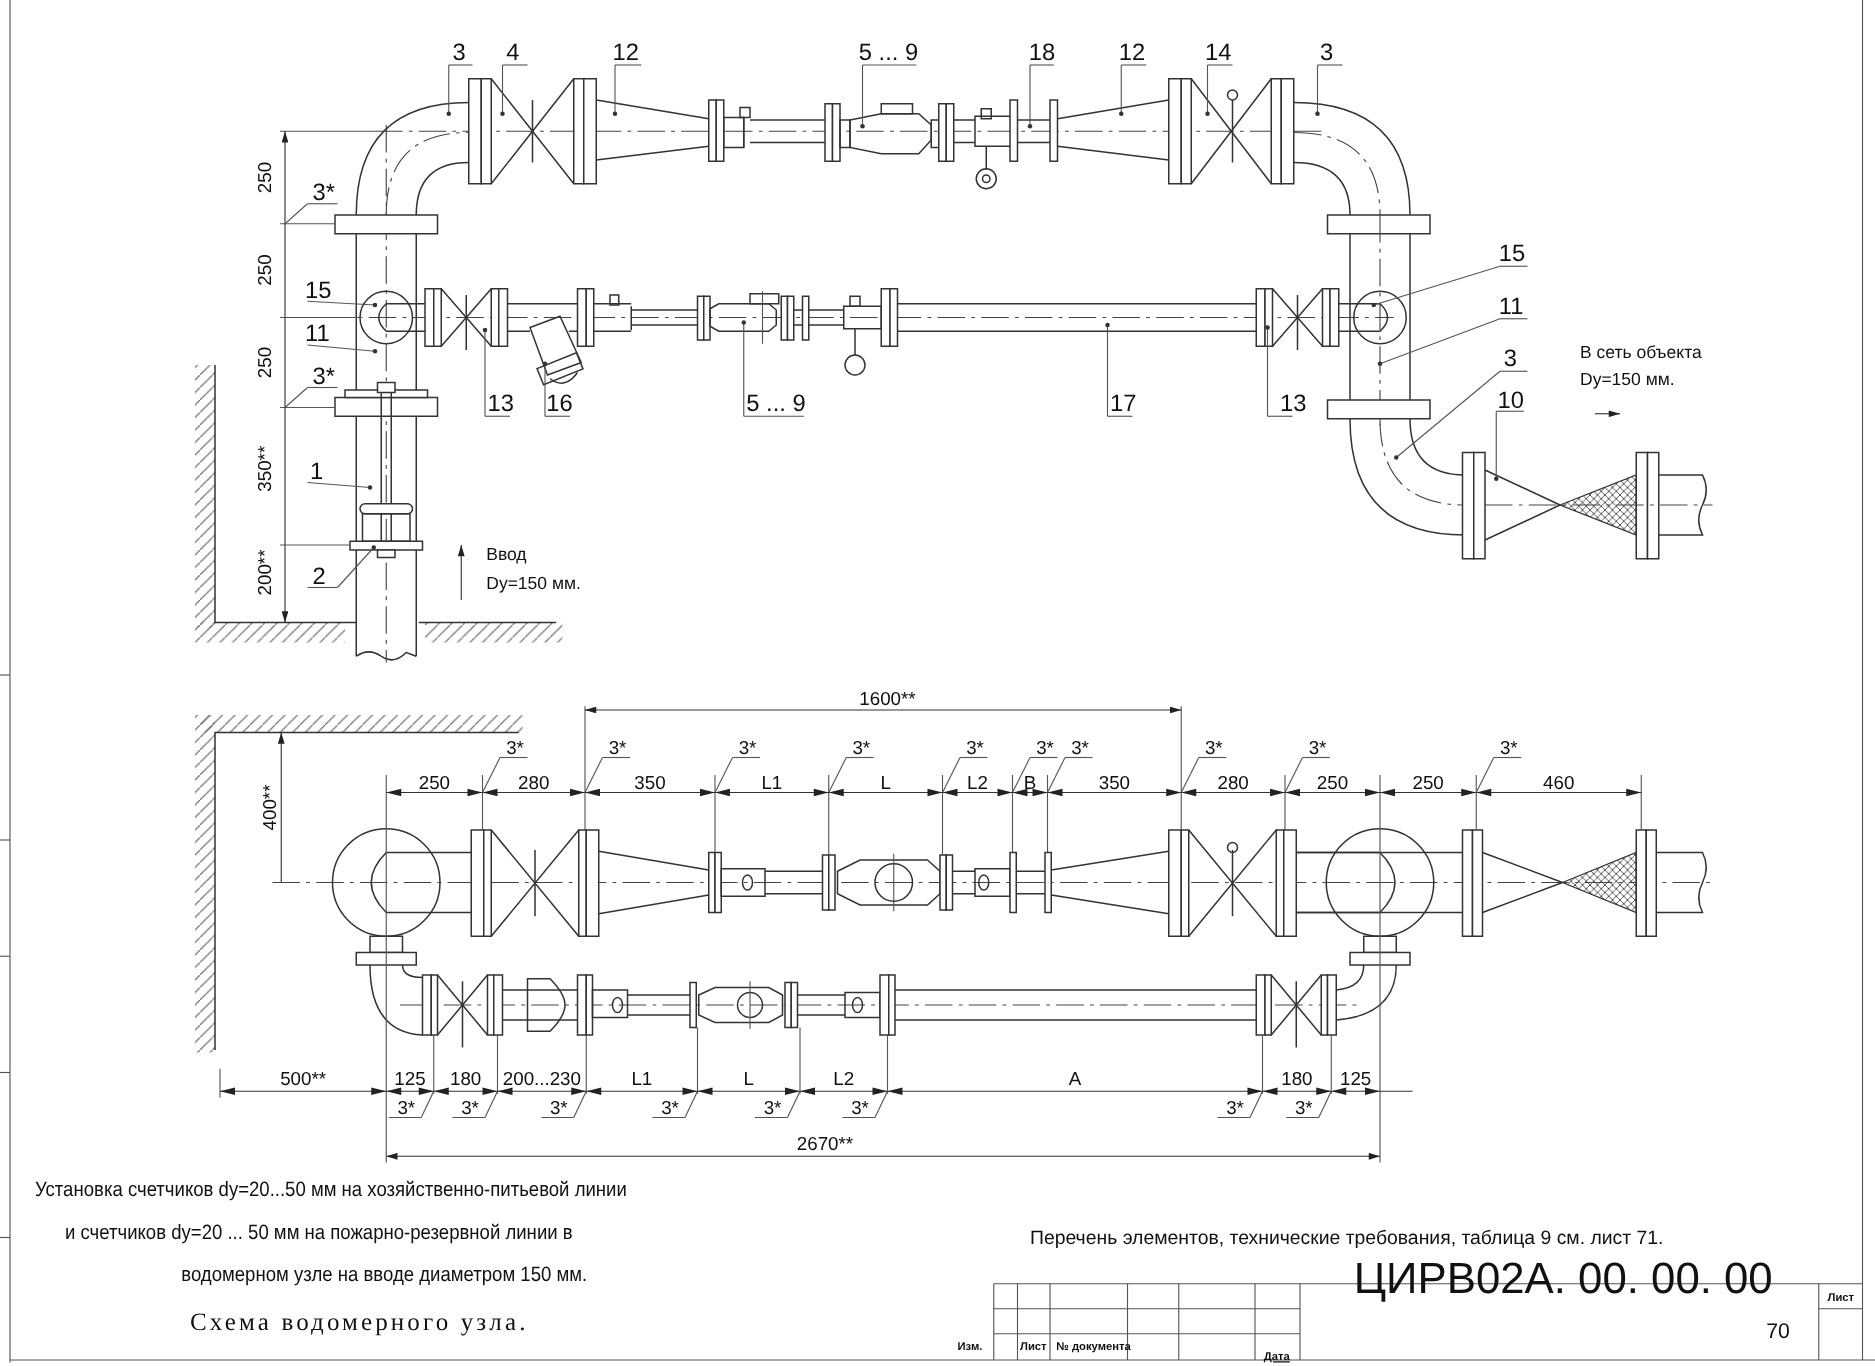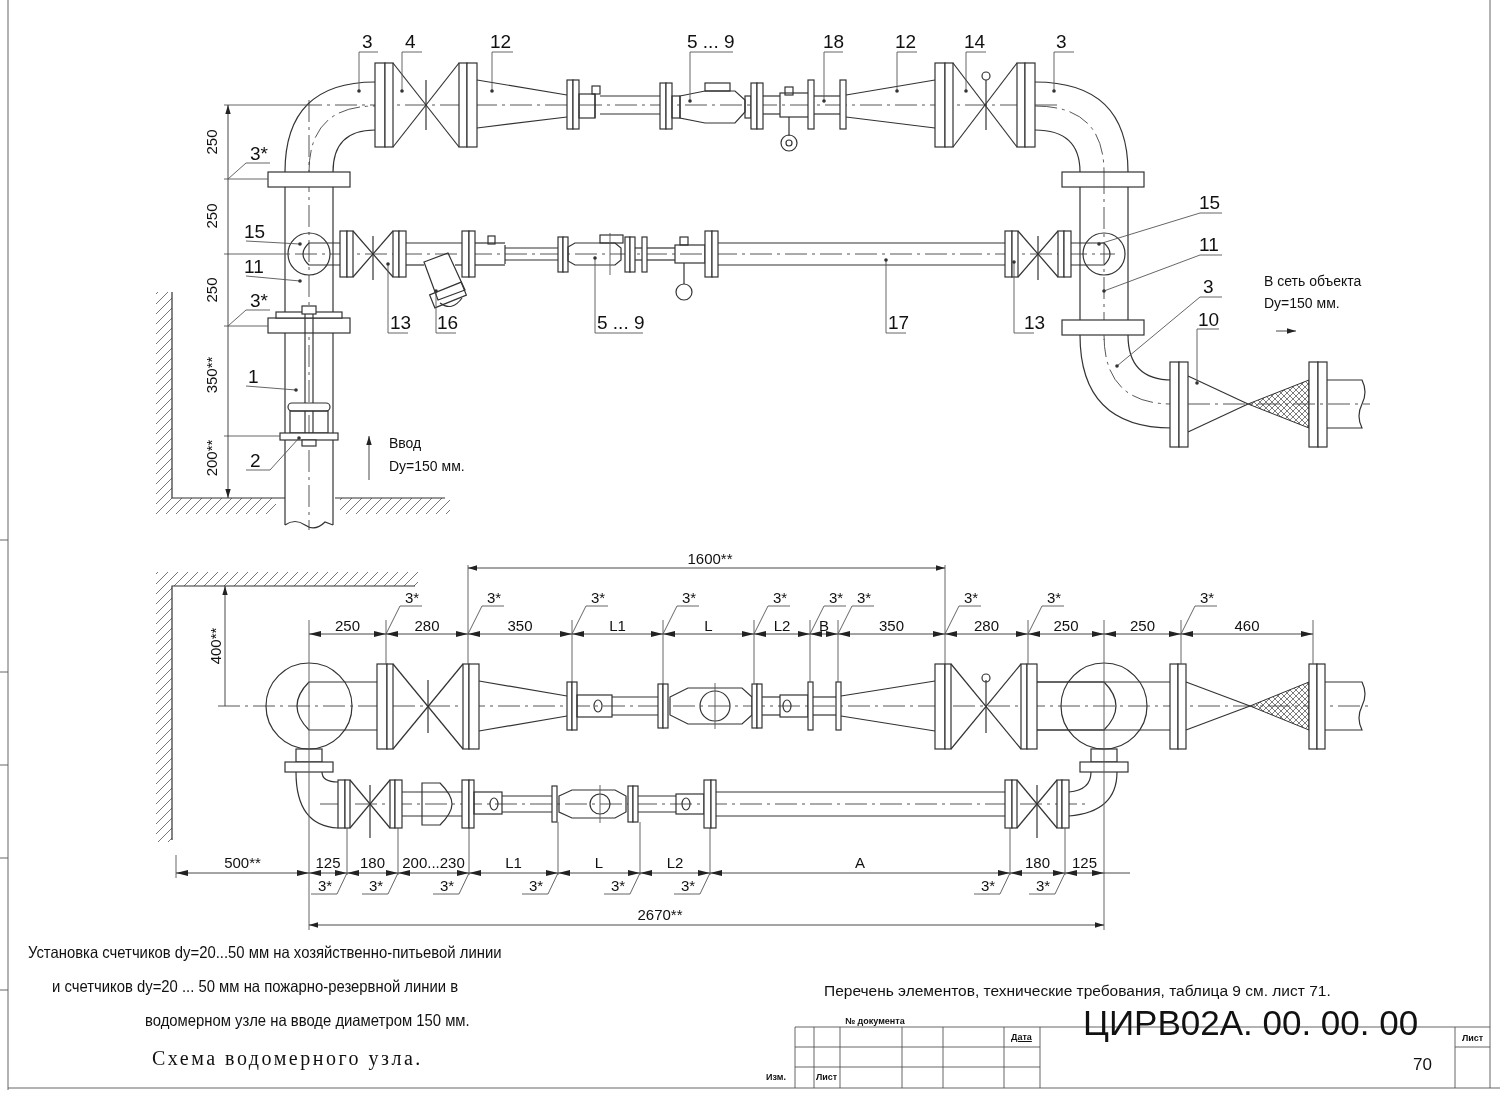--- a/index.html
+++ b/index.html
@@ -645,18 +645,18 @@
 
 <div class="txt caption" style="left:28px;top:943px;">Установка счетчиков dy=20...50 мм на хозяйственно-питьевой линии</div>
 <div class="txt caption" style="left:52px;top:977px;">и счетчиков dy=20 ... 50 мм на пожарно-резервной линии в</div>
 <div class="txt caption" style="left:145px;top:1011px;">водомерном узле на вводе диаметром 150 мм.</div>
 <div class="txt title-main" style="left:152px;top:1047px;">Схема водомерного узла.</div>
 
 <div class="txt" style="left:824px;top:982px;font-size:15.5px;">Перечень элементов, технические требования, таблица 9 см. лист 71.</div>
 
 <div class="tbcell" style="left:766px;top:1072px;">Изм.</div>
 <div class="tbcell" style="left:816px;top:1072px;">Лист</div>
-<div class="tbcell" style="left:845px;top:1016px;">№ документа</div>
+<div class="tbcell" style="left:845px;top:1072px;">№ документа</div>
 <div class="tbcell" style="left:1011px;top:1072px;margin-top:48px;">Подпись</div>
-<div class="tbcell" style="left:1011px;top:1032px;text-decoration:underline;">Дата</div>
+<div class="tbcell" style="left:1011px;top:1080px;text-decoration:underline;">Дата</div>
 <div class="txt" style="left:1083px;top:1003px;font-size:35px;">ЦИРВ02А. 00. 00. 00</div>
 <div class="tbcell" style="left:1462px;top:1033px;">Лист</div>
 <div class="txt" style="left:1413px;top:1055px;font-size:17px;">70</div>
 
 </body></html>

